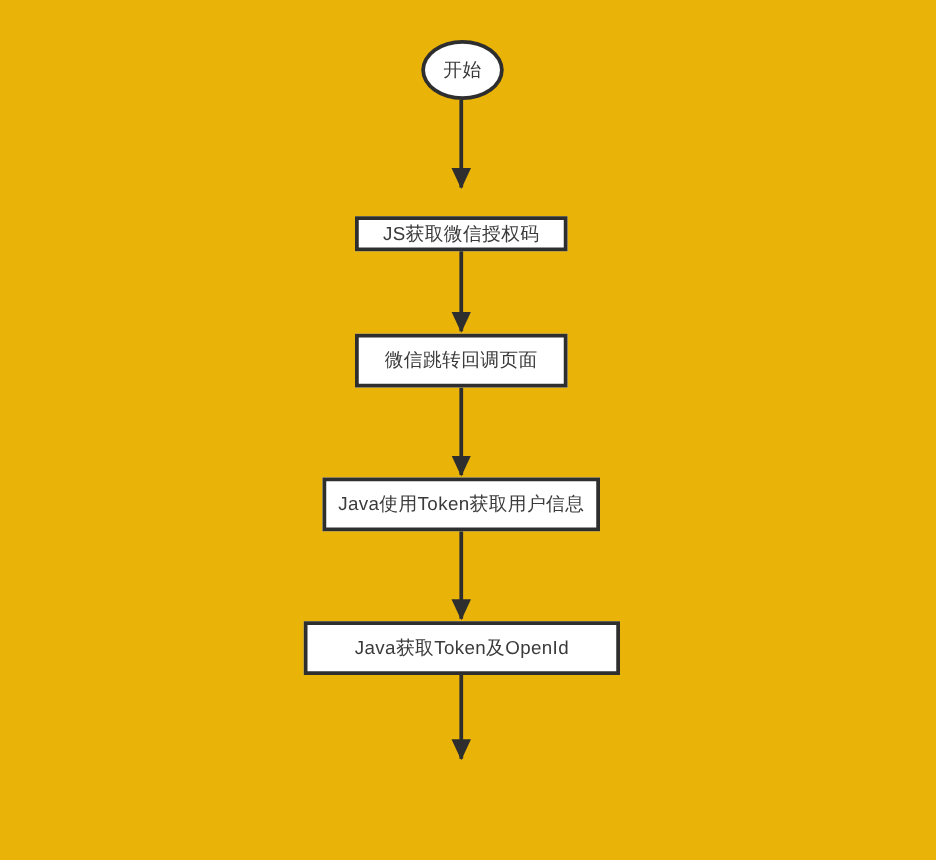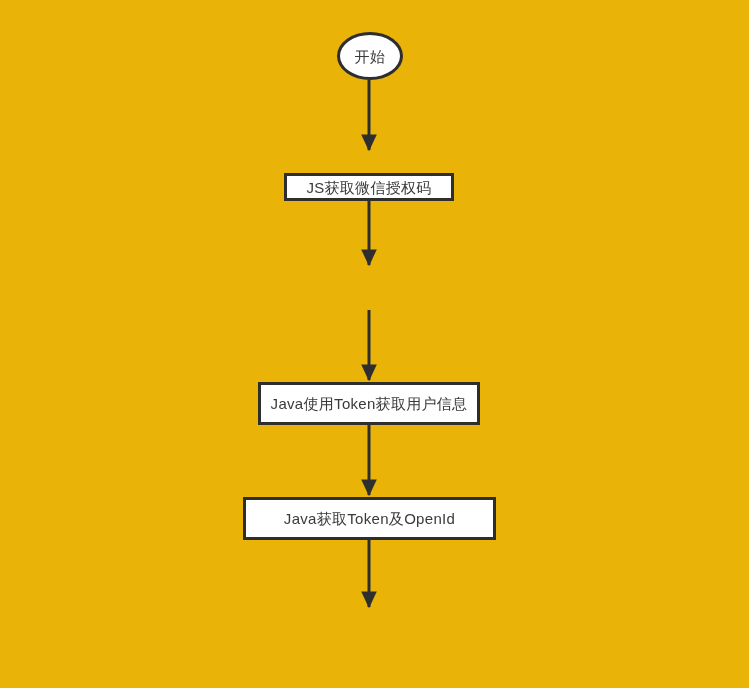--- a/index.html
+++ b/index.html
@@ -92,20 +92,23 @@
   </svg>
 
   <div class="terminator" style="left:337px; top:32px; width:66px; height:48px;">
     <span class="node-label">开始</span>
   </div>
 
   <div class="process" style="left:284px; top:152px; width:170px; height:28px;margin-top:21px;">
     <span class="node-label">JS获取微信授权码</span>
   </div>
 
+  <div class="process" style="left:284px; top:267px; width:170px; height:43px;">
+    <span class="node-label">微信跳转回调页面</span>
+  </div>
 
   <div class="process" style="left:258px; top:382px; width:222px; height:43px;">
     <span class="node-label">Java使用Token获取用户信息</span>
   </div>
 
   <div class="process" style="left:243px; top:497px; width:253px; height:43px;">
     <span class="node-label">Java获取Token及OpenId</span>
   </div>
 
 

